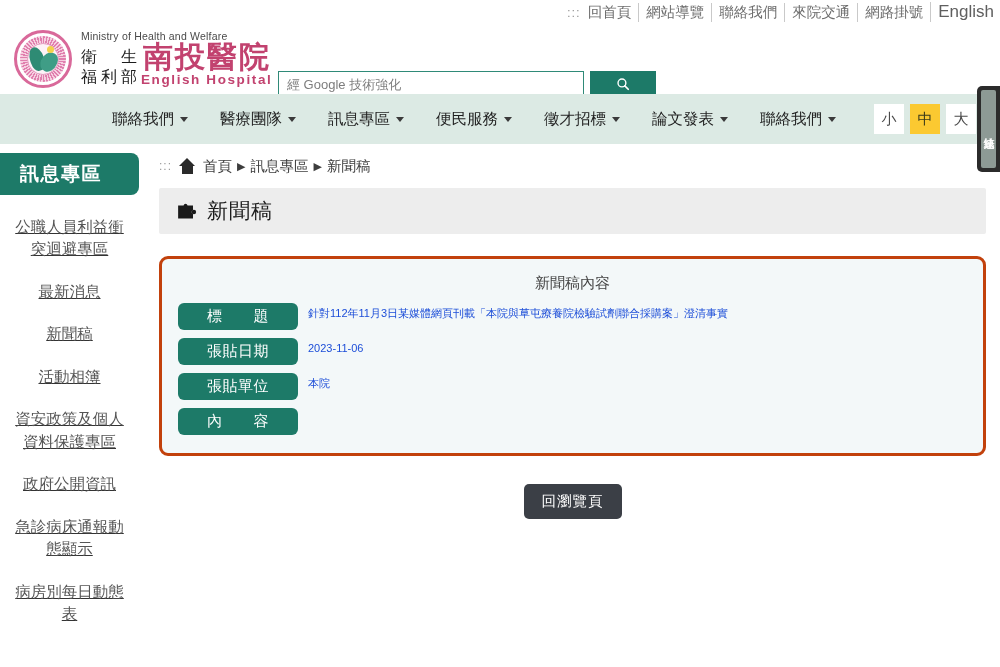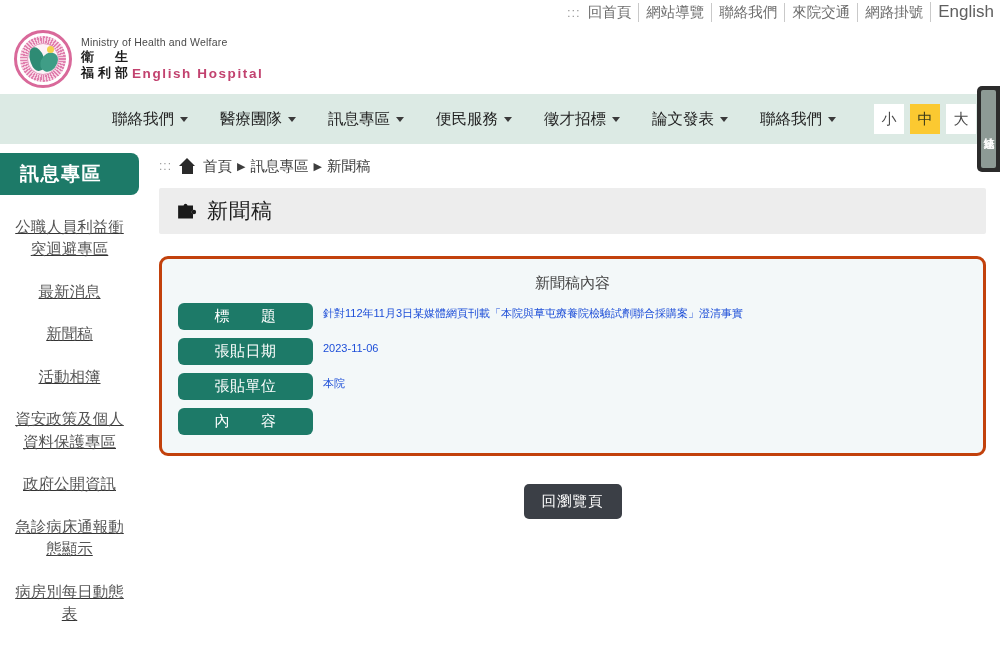--- a/index.html
+++ b/index.html
@@ -63,21 +63,21 @@
     background: #3f9d86; transform: rotate(22deg);
   }
   .emblem .dot {
     position: absolute; left: 30px; top: 13px;
     width: 7px; height: 7px; border-radius: 50%; background: #f2d24b;
   }
   .logo-text { margin-left: 9px; line-height: 1.08; }
   .logo-en-top { font-size: 10.5px; color: #4a4a4a; letter-spacing: .2px; }
   .logo-cn-row { display: flex; align-items: flex-end; margin-top: 1px; }
   .logo-ministry {
-    font-size: 13px; color: #1c1c1c; font-weight: bold;
+    font-size: 16px; color: #1c1c1c; font-weight: normal;
     line-height: 1.25; letter-spacing: 4px;
   }
   .logo-ministry span { display: block; }
   .logo-hosp {
     font-size: 30px; color: #c2426f; font-weight: bold;
     letter-spacing: 2px; margin-left: 2px; line-height: .95;
     font-family: "DejaVu Serif", "Liberation Serif", serif;
   }
   .logo-hosp-en {
     font-size: 13.5px; color: #c2426f; font-weight: bold;
@@ -213,21 +213,21 @@
     border-radius: 9px;
     padding: 12px 16px 18px 16px;
   }
   .panel-caption {
     text-align: center; font-size: 15px; color: #444;
     padding: 3px 0 10px 0;
   }
   .row { display: flex; align-items: flex-start; margin-bottom: 8px; }
   .row:last-child { margin-bottom: 0; }
   .pill {
-    width: 135px; flex: none;
+    width: 120px; flex: none;
     background: #1d7a68; color: #fff;
     border-radius: 6px;
     font-size: 15px; text-align: center;
     padding: 4px 4px; letter-spacing: .5px;
   }
   .row-val {
     flex: 1; padding-left: 10px;
     font-size: 11px; color: #1d4ed8; line-height: 1.62;
     padding-top: 2px;
   }
@@ -268,26 +268,36 @@
         <div class="dot"></div>
       </div>
       <div class="logo-text">
         <div class="logo-en-top">Ministry of Health and Welfare</div>
         <div class="logo-cn-row">
           <div class="logo-ministry">
             <span>衛　生</span>
             <span>福利部</span>
           </div>
           <div>
+            <div class="logo-hosp">南投醫院</div>
             <div class="logo-hosp-en">English Hospital</div>
           </div>
         </div>
       </div>
     </div>
 
+    <div class="search-wrap">
+      <input class="search-input" type="text" placeholder="經 Google 技術強化" style="">
+      <button class="search-btn">
+        <svg viewBox="0 0 20 20">
+          <circle cx="8.5" cy="8.5" r="5.6" fill="none" stroke="#ffffff" stroke-width="2"></circle>
+          <line x1="12.6" y1="12.6" x2="17.5" y2="17.5" stroke="#ffffff" stroke-width="2.4" stroke-linecap="round"></line>
+        </svg>
+      </button>
+    </div>
   </div>
 
   <div class="nav">
     <div class="nav-items">
       <a class="nav-item">
         <span>聯絡我們</span>
         <i class="caret"></i>
       </a>
       <a class="nav-item">
         <span>醫療團隊</span>

